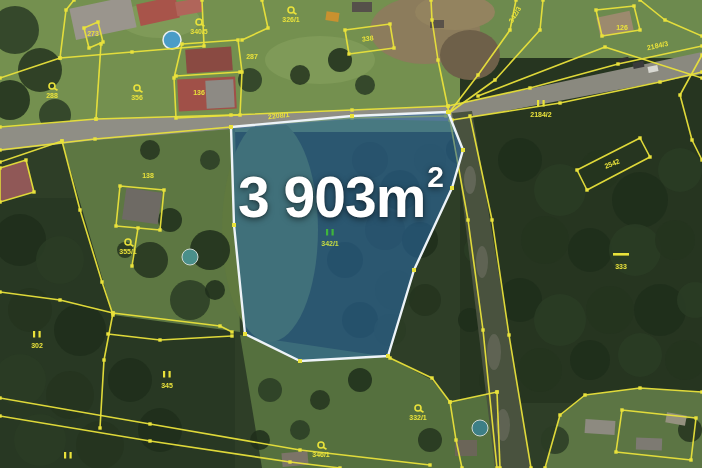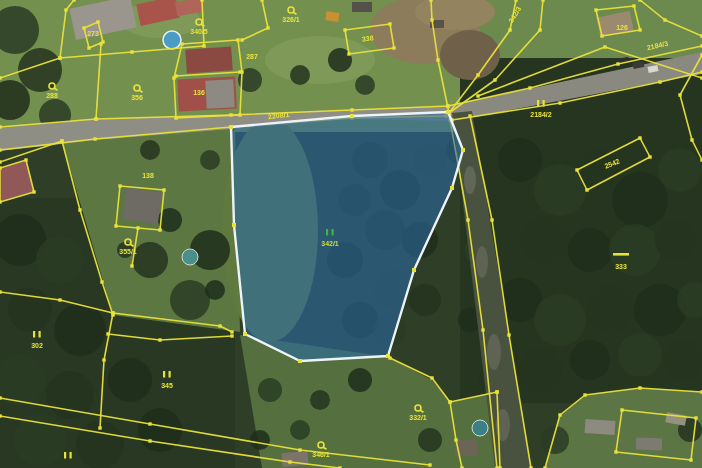--- a/index.html
+++ b/index.html
@@ -427,13 +427,16 @@
           <rect x="69.5" y="452" width="2.2" height="6.5" fill="#e9e23b"></rect>
         </g>
         <g>
           <rect x="326" y="229" width="2.2" height="6.5" fill="#3fb53b"></rect>
           <rect x="331.5" y="229" width="2.2" height="6.5" fill="#3fb53b"></rect>
           <text x="330" y="246" fill="#c8dd40" font-size="7" text-anchor="middle" class="plabel">342/1</text>
         </g>
       </g>
   </svg>
 
+  <div class="area-label">
+    <span>3 903m</span><span class="sup">2</span>
+  </div>
 </div>
 
 </body></html>

